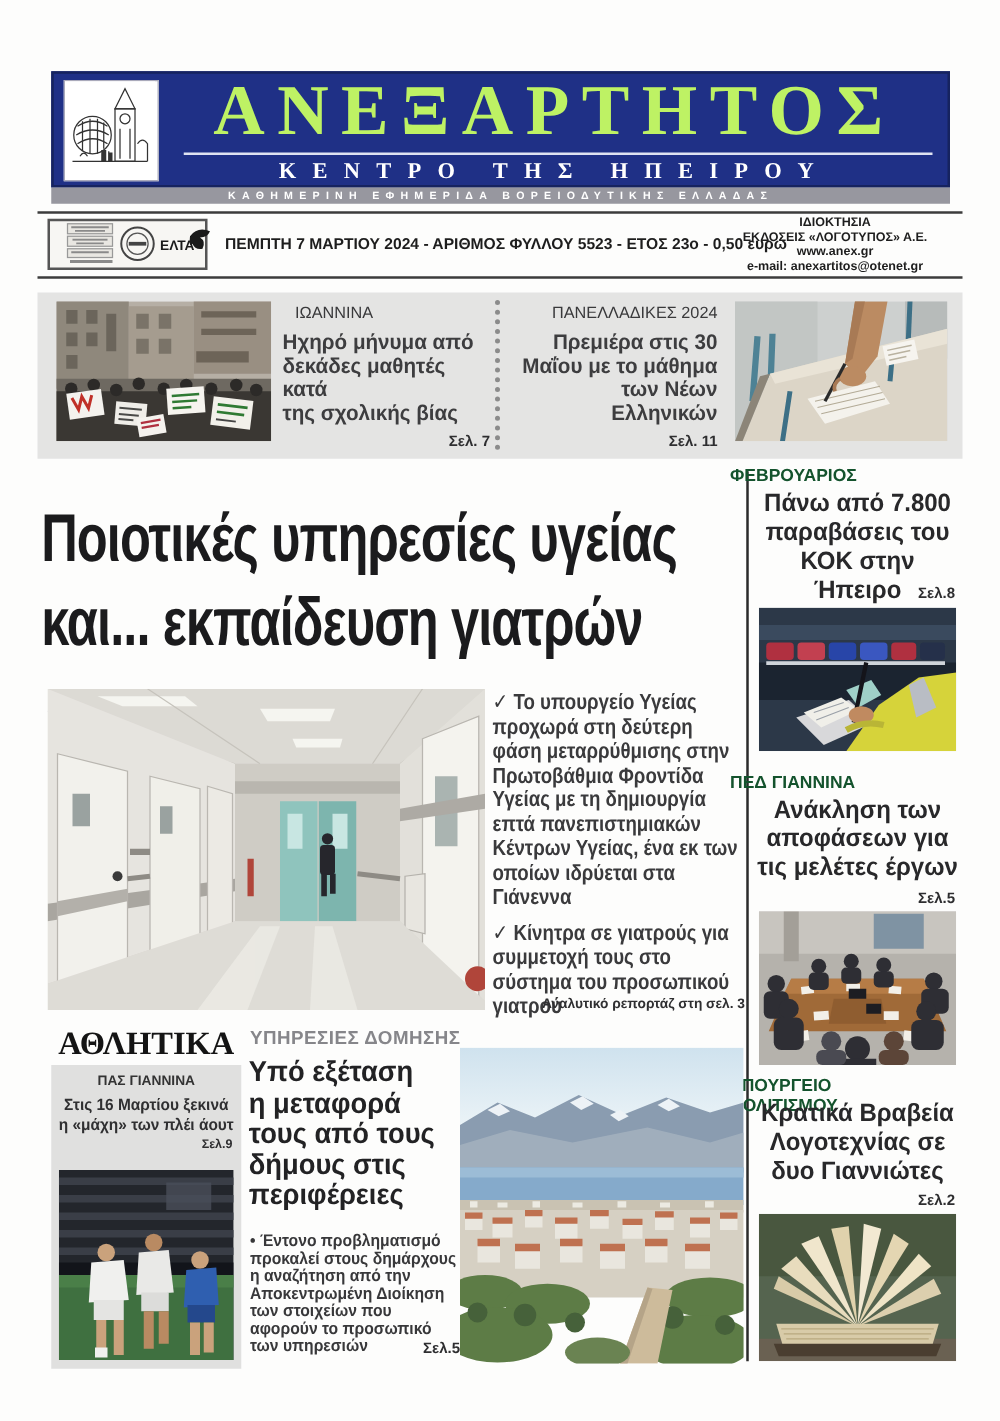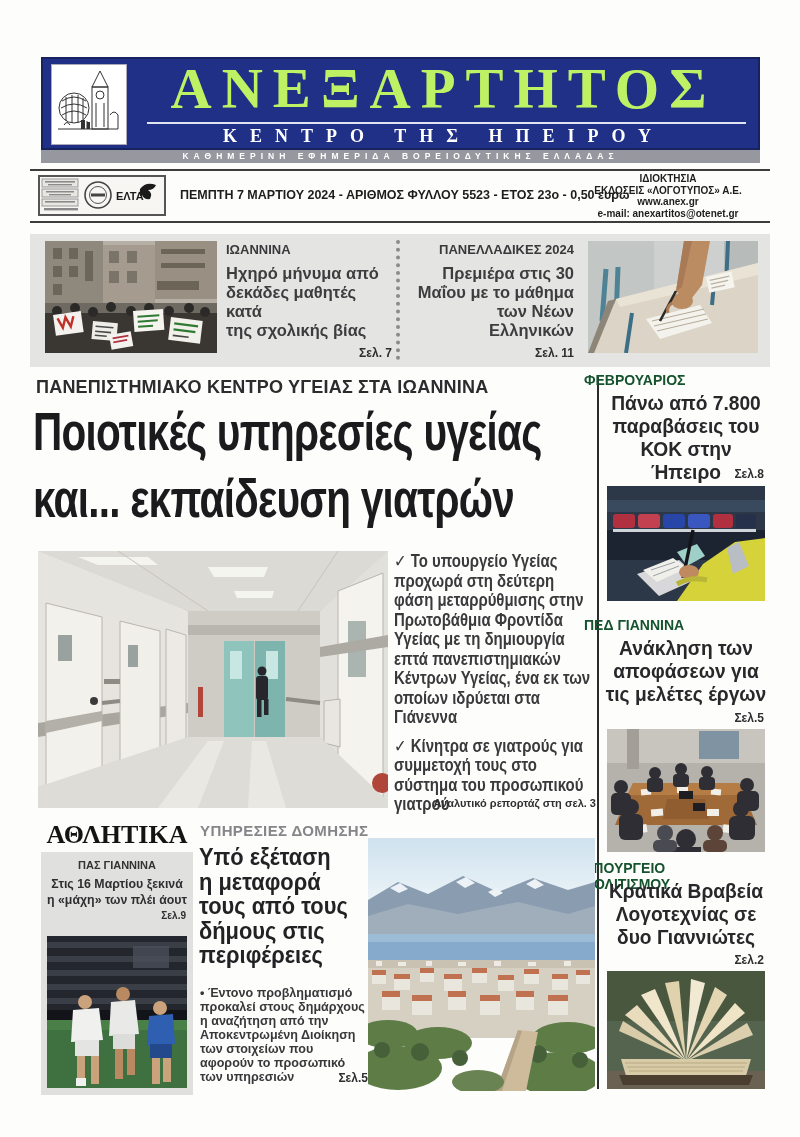--- a/index.html
+++ b/index.html
@@ -17,36 +17,36 @@
   .mast-sub{position:absolute;left:92px;right:6px;top:67px;text-align:center;color:#fff;
             font-family:"Liberation Serif","DejaVu Serif",serif;font-weight:bold;
             font-size:18px;letter-spacing:13px;white-space:nowrap;}
   .tagline{position:absolute;left:41px;top:150px;width:719px;height:13px;background:#97979f;
            color:#fff;font-size:8.5px;font-weight:bold;letter-spacing:5px;text-align:center;line-height:13px;white-space:nowrap;}
 
   
   .info-bar{position:absolute;left:30px;top:169px;width:740px;height:50px;
             border-top:2px solid #3c3c3c;border-bottom:2px solid #3c3c3c;}
   .stamp{position:absolute;left:8px;top:4px;width:128px;height:41px;border:2px solid #555;
-         background:#f7f6f3;box-sizing:border-box;}
+         background:#f7f6f3;box-sizing:border-box;padding-left:12px;}
   .date-line{position:absolute;left:150px;right:210px;top:17px;text-align:center;
              font-size:12.5px;font-weight:bold;color:#1d1d1d;white-space:nowrap;}
   .owner{position:absolute;right:2px;top:2px;width:200px;text-align:center;
          font-size:10px;line-height:11.5px;font-weight:bold;color:#1d1d1d;}
 
   
   .teasers{position:absolute;left:30px;top:234px;width:740px;height:133px;background:#e4e4e3;}
   .dotline{position:absolute;left:366px;top:6px;height:120px;width:0;border-left:4px dotted #8b8b8b;}
   .t-photo{position:absolute;overflow:hidden;}
   .t1p{left:15px;top:7px;width:172px;height:112px;}
   .t2p{left:558px;top:7px;width:170px;height:112px;}
   .t-text{position:absolute;top:8px;width:166px;}
   .t1t{left:196px;}
   .t2t{left:378px;text-align:right;}
-  .t-kicker{font-size:13px;font-weight:bold;color:#39393b;}
+  .t-kicker{font-size:13px;font-weight:normal;color:#39393b;margin-left:10px;}
   .t-head{margin-top:7px;font-size:17px;font-weight:bold;color:#3d3d3f;line-height:19px;
           white-space:pre-line;transform:scaleX(.97);transform-origin:left top;}
   .t2t .t-head{transform-origin:right top;}
   .t-page{margin-top:6px;text-align:right;font-size:12px;font-weight:bold;color:#2e2e30;}
 
   
   .lead-kicker{position:absolute;left:36px;top:377px;font-size:18px;font-weight:bold;color:#2c2c2e;letter-spacing:.2px;}
   .lead-head{position:absolute;left:33px;top:398px;font-weight:bold;color:#1b1b1d;
              font-size:54px;line-height:67px;letter-spacing:-1px;white-space:nowrap;
              transform:scaleX(.75);transform-origin:left top;}
@@ -258,21 +258,20 @@
           </g>
         <polygon points="96,0 122,0 114,44 100,62 88,50" fill="#bb8b62"></polygon>
         <polygon points="96,0 104,0 94,46 88,50" fill="#a87a55"></polygon>
         <ellipse cx="94" cy="60" rx="11" ry="8" fill="#bb8b62"></ellipse>
         <path d="M88 50 L72 80" stroke="#2a2a2a" stroke-width="2.6"></path>
         <path d="M84 62 q-6 4 -4 10" stroke="#a87a55" stroke-width="3" fill="none"></path>
       </svg>
     </div>
   </section>
 
-  <div class="lead-kicker">ΠΑΝΕΠΙΣΤΗΜΙΑΚΟ ΚΕΝΤΡΟ ΥΓΕΙΑΣ ΣΤΑ ΙΩΑΝΝΙΝΑ</div>
   <div class="lead-head">
     <div>Ποιοτικές υπηρεσίες υγείας</div>
     <div>και... εκπαίδευση γιατρών</div>
   </div>
 
   <div class="lead-photo">
     <svg width="350" height="257" viewBox="0 0 350 257">
       <rect width="350" height="257" fill="#d8d5cf"></rect>
       <polygon points="0,0 350,0 282,60 150,60" fill="#dcdad4"></polygon>
       <g fill="#f5f5f0">

